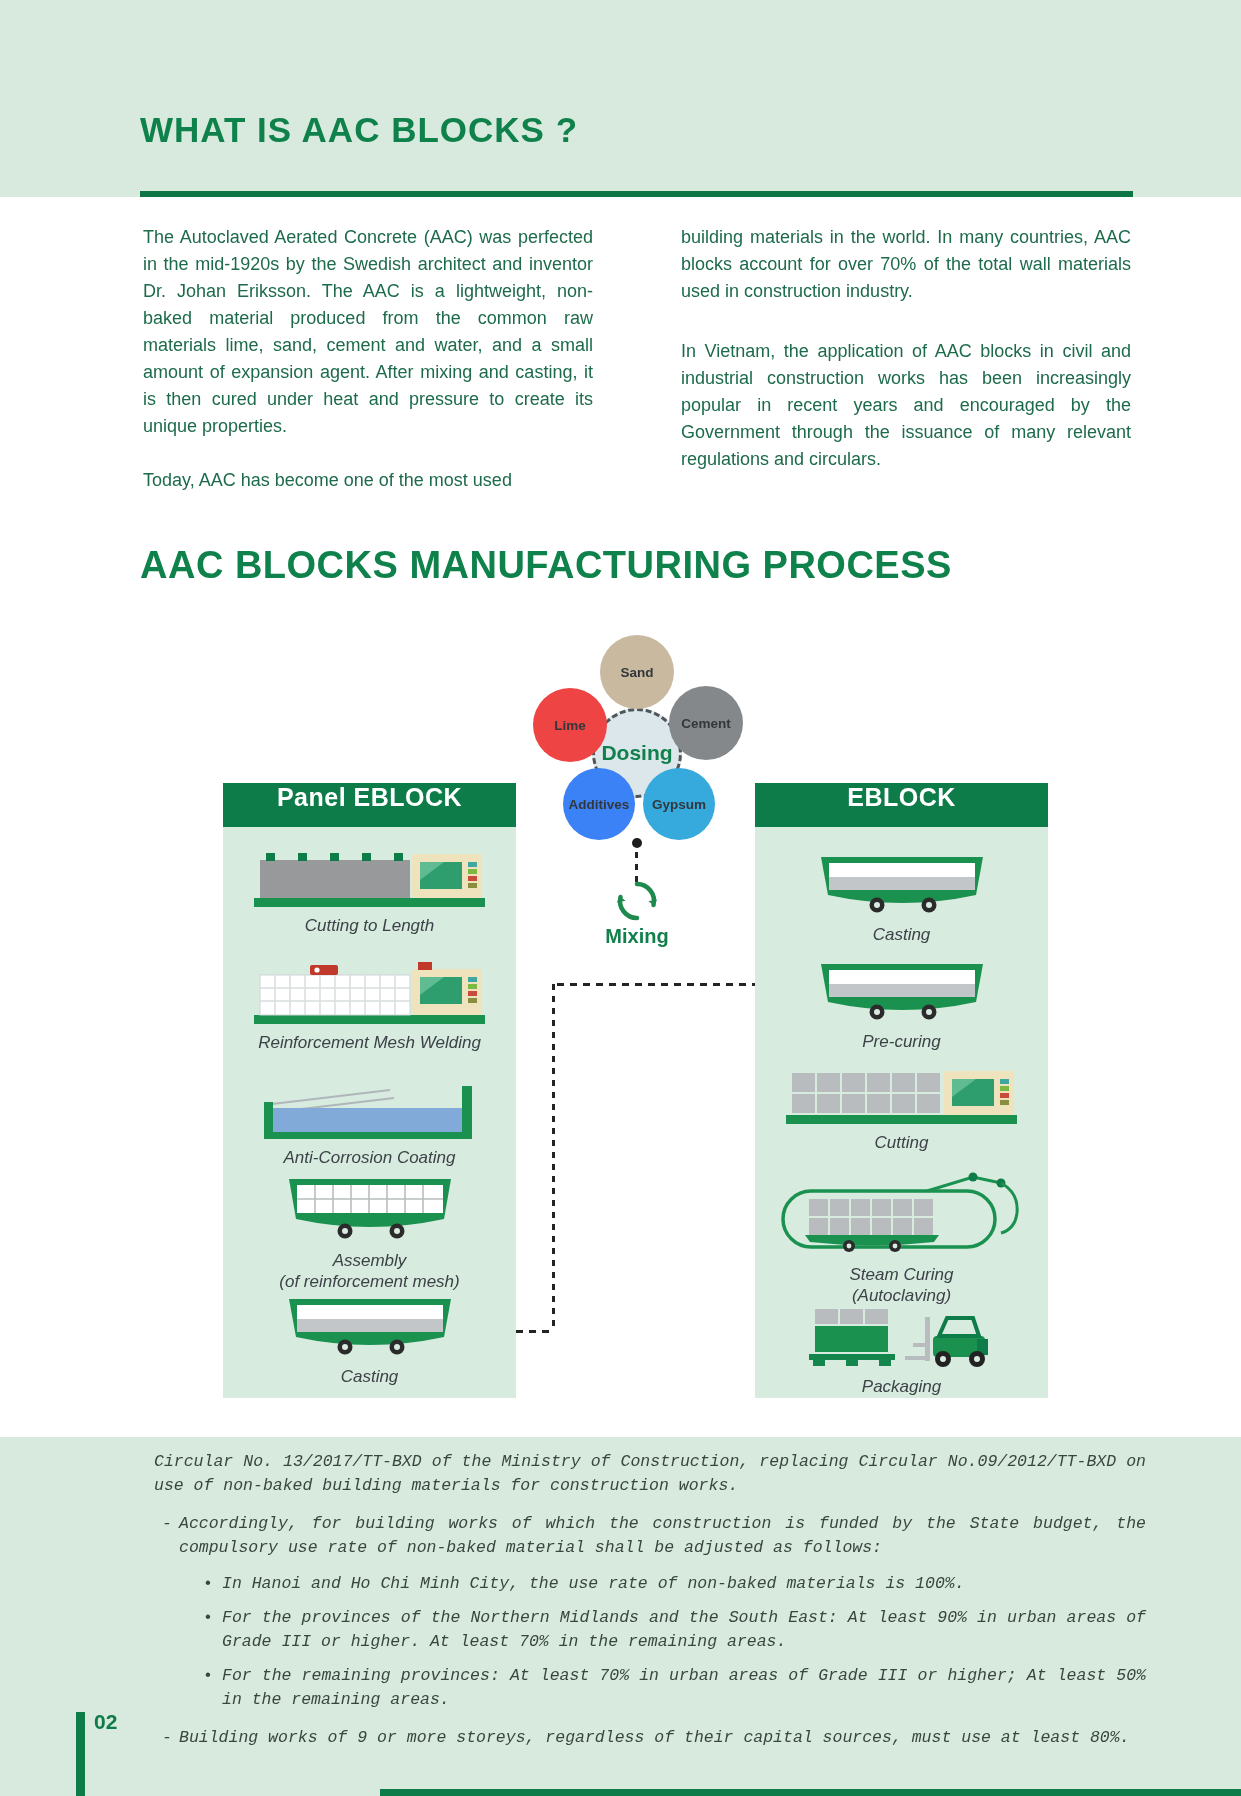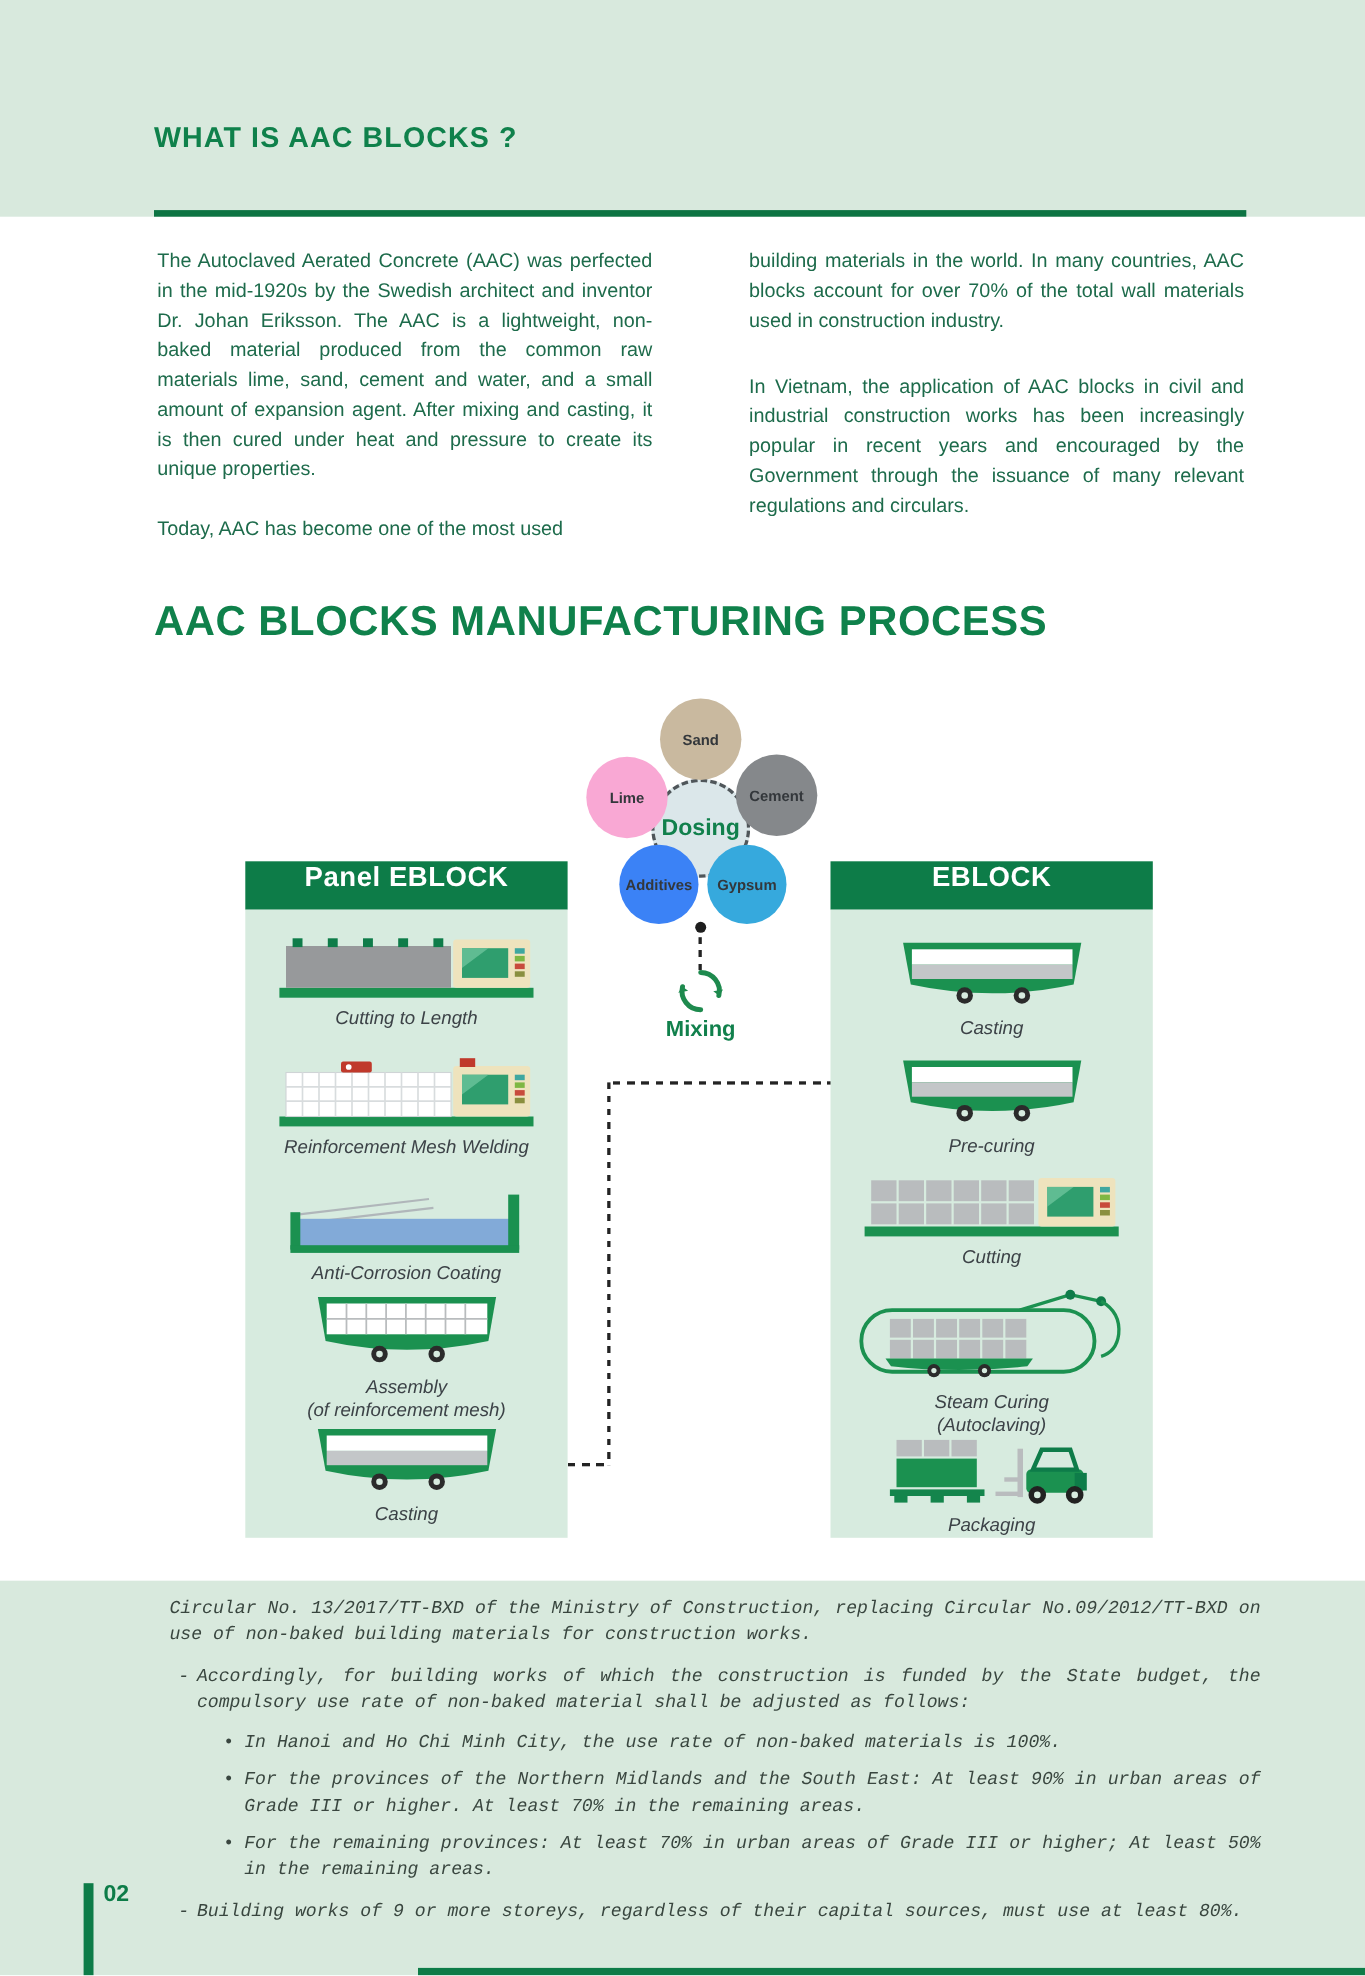--- a/index.html
+++ b/index.html
@@ -1,20 +1,20 @@
 <!DOCTYPE html>
 <html><head>
 <meta charset="utf-8">
 <style>
   html,body{margin:0;padding:0;background:#ffffff;}
   #canvas{position:relative;width:1241px;height:1796px;background:#ffffff;overflow:hidden;
           font-family:"Liberation Sans",sans-serif;}
   
   .band-top{position:absolute;left:0;top:0;width:1241px;height:197px;background:#d8e9dd;}
-  .page-title{position:absolute;left:140px;top:110px;font-size:26px;font-weight:bold;
+  .page-title{position:absolute;left:140px;top:110px;font-size:35px;font-weight:bold;
               color:#0f814b;letter-spacing:1px;}
   .title-underline{position:absolute;left:140px;top:191px;width:993px;height:6px;background:#0d7443;}
   .intro-col{position:absolute;top:224px;width:450px;}
   .intro-col.c1{left:143px;} .intro-col.c2{left:681px;}
   .intro-col p{margin:0;font-size:18px;line-height:27px;color:#1d6b4b;text-align:justify;}
   .intro-col.c1 p+p{margin-top:27px;}
   .intro-col.c2 p+p{margin-top:33px;}
   .section-heading{position:absolute;left:140px;top:544px;font-size:38px;font-weight:bold;
                    color:#0f814b;letter-spacing:0.5px;}
   
@@ -77,21 +77,21 @@
   </div>
 
   <div class="section-heading">AAC BLOCKS MANUFACTURING PROCESS</div>
 
   <div class="dosing-ring">
     <span class="dosing-label">Dosing</span>
   </div>
   <div class="ing-circle" style="left: 600px; top: 635px; width: 74px; height: 74px; background-color: rgb(201, 185, 159);">
     <span>Sand</span>
   </div>
-  <div class="ing-circle" style="left: 533px; top: 688px; width: 74px; height: 74px; background-color: #f9a8d4;">
+  <div class="ing-circle" style="left: 533px; top: 688px; width: 74px; height: 74px; background-color: #ef4444;">
     <span>Lime</span>
   </div>
   <div class="ing-circle" style="left: 669px; top: 686px; width: 74px; height: 74px; background-color: rgb(133, 136, 139);">
     <span>Cement</span>
   </div>
   <div class="ing-circle" style="left: 563px; top: 768px; width: 72px; height: 72px; background-color: #3b82f6;">
     <span>Additives</span>
   </div>
   <div class="ing-circle" style="left: 643px; top: 768px; width: 72px; height: 72px; background-color: rgb(54, 169, 221);">
     <span>Gypsum</span>

